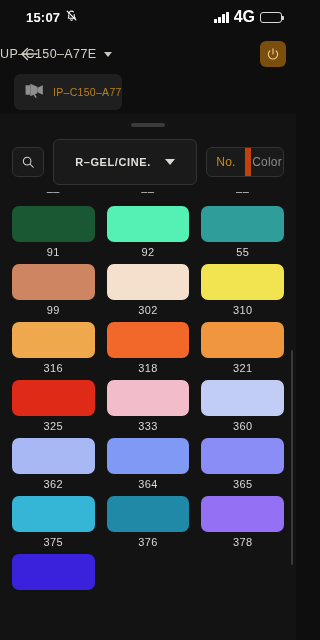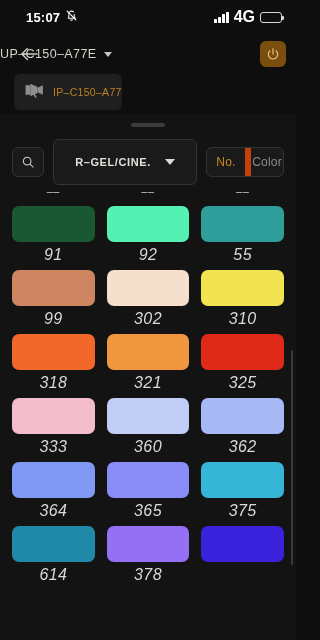--- a/index.html
+++ b/index.html
@@ -125,21 +125,21 @@
   .grid-scroll { position: relative; height: 438px; overflow: hidden; }
   .grid {
     display: grid; grid-template-columns: repeat(3, 1fr);
     column-gap: 12px; row-gap: 6px; padding: 8px 12px 0 12px;
   }
   .cell { display: flex; flex-direction: column; align-items: center; }
   .swatch {
     width: 100%; height: 36px; border-radius: 7px;
   }
   .swatch-label {
-    font-size: 16px; color: #d9d9d9; margin-top: 4px; letter-spacing: .4px; font-style: italic;
+    font-size: 11px; color: #d9d9d9; margin-top: 4px; letter-spacing: .4px;
   }
   .scrollbar {
     position: absolute; right: 3px; top: 152px; width: 2px; height: 215px;
     background: #3a3a3a; border-radius: 1px;
   }
 </style>
 </head>
 <body>
 
 <div class="phone">
@@ -246,20 +246,24 @@
           </div>
           <div class="cell">
             <div class="swatch" style="background: rgb(245, 224, 205);"></div>
             <div class="swatch-label">302</div>
           </div>
           <div class="cell">
             <div class="swatch" style="background: rgb(242, 227, 81);"></div>
             <div class="swatch-label">310</div>
           </div>
           <div class="cell">
+            <div class="swatch" style="background: rgb(239, 169, 76);"></div>
+            <div class="swatch-label">316</div>
+          </div>
+          <div class="cell">
             <div class="swatch" style="background: rgb(242, 104, 42);"></div>
             <div class="swatch-label">318</div>
           </div>
           <div class="cell">
             <div class="swatch" style="background: rgb(240, 150, 63);"></div>
             <div class="swatch-label">321</div>
           </div>
           <div class="cell">
             <div class="swatch" style="background: rgb(224, 42, 24);"></div>
             <div class="swatch-label">325</div>
@@ -283,21 +287,21 @@
           <div class="cell">
             <div class="swatch" style="background: rgb(138, 141, 245);"></div>
             <div class="swatch-label">365</div>
           </div>
           <div class="cell">
             <div class="swatch" style="background: rgb(53, 182, 214);"></div>
             <div class="swatch-label">375</div>
           </div>
           <div class="cell">
             <div class="swatch" style="background: rgb(33, 137, 168);"></div>
-            <div class="swatch-label">614</div>
+            <div class="swatch-label">376</div>
           </div>
           <div class="cell">
             <div class="swatch" style="background: rgb(148, 112, 245);"></div>
             <div class="swatch-label">378</div>
           </div>
           <div class="cell">
             <div class="swatch" style="background: rgb(58, 34, 221);"></div>
             <div class="swatch-label"></div>
           </div>
         </div>

